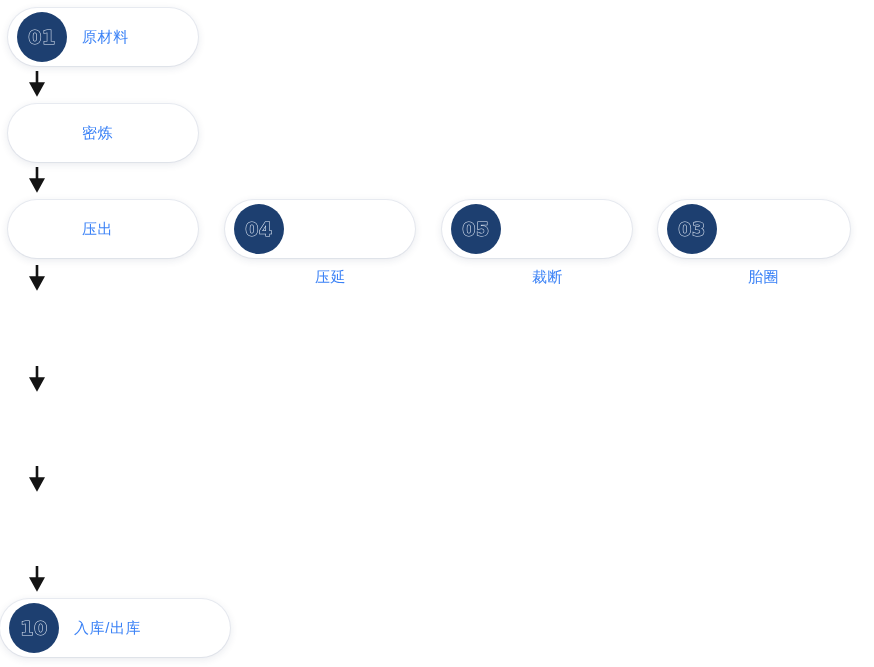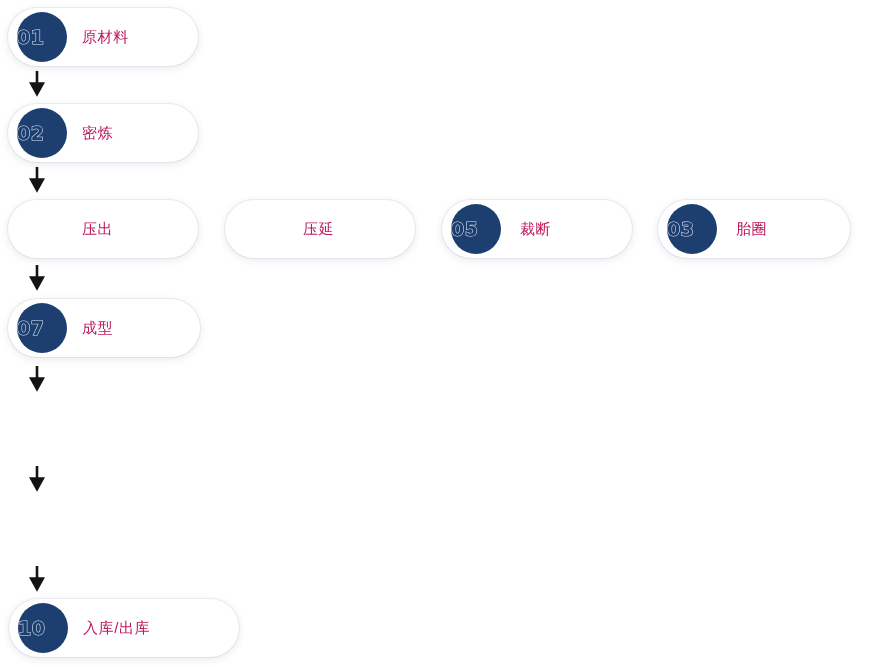--- a/index.html
+++ b/index.html
@@ -38,20 +38,21 @@
     position: absolute;
     left: 9px;
     top: 50%;
     transform: translateY(-50%);
     width: 50px;
     height: 50px;
     border-radius: 50%;
     background: #1d3f70;
     display: flex;
     align-items: center;
+    justify-content: center;
     flex: none;
   }
   .badge-num {
     font-family: "DejaVu Sans", sans-serif;
     font-size: 19px;
     font-weight: 700;
     letter-spacing: 0.5px;
     line-height: 1;
     color: #1d3f70;
     -webkit-text-stroke: 1.1px #dfe7f3;
@@ -60,25 +61,25 @@
     user-select: none;
   }
 
   
   .card-label {
     position: absolute;
     left: 74px;
     top: 50%;
     transform: translateY(-50%);
     font-size: 15px;
-    color: #be185d;
+    color: #3b82f6;
     white-space: nowrap;
     letter-spacing: 0.6px;
   }
-  .card.wide-gap .card-label { left: 78px; }
+  .card.wide-gap .card-label { left: 90px; margin-top: 48px; }
 
   
   .arrow {
     position: absolute;
     width: 16px;
     height: 26px;
   }
   .arrow svg { display: block; }
 </style>
 </head>
@@ -115,48 +116,42 @@
         <path d="M8 0 L8 15 M8 23 L2.2 12.6 L13.8 12.6 Z" fill="#141414" stroke="#141414" stroke-width="2.6" stroke-linecap="butt" stroke-linejoin="miter"></path>
       </svg>
     </div>
     <div class="card" style="left: 8px; top: 8px; width: 190px;">
       <div class="badge">
         <span class="badge-num">01</span>
       </div>
       <span class="card-label">原材料</span>
     </div>
     <div class="card" style="left: 8px; top: 104px; width: 190px;">
-      <div class="badge">
-        <span class="badge-num">02</span>
-      </div>
       <span class="card-label">密炼</span>
     </div>
     <div class="card" style="left: 8px; top: 200px; width: 190px;">
       <span class="card-label">压出</span>
     </div>
     <div class="card wide-gap" style="left: 225px; top: 200px; width: 190px;">
+      <div class="badge">
+        <span class="badge-num">04</span>
+      </div>
       <span class="card-label">压延</span>
     </div>
     <div class="card wide-gap" style="left: 442px; top: 200px; width: 190px; text-decoration: underline;">
       <div class="badge">
         <span class="badge-num">05</span>
       </div>
       <span class="card-label">裁断</span>
     </div>
     <div class="card wide-gap" style="left: 658px; top: 200px; width: 192px;">
       <div class="badge">
         <span class="badge-num">03</span>
       </div>
       <span class="card-label">胎圈</span>
     </div>
-    <div class="card" style="left: 8px; top: 299px; width: 192px;">
-      <div class="badge">
-        <span class="badge-num">07</span>
-      </div>
-      <span class="card-label">成型</span>
-    </div>
-    <div class="card" style="left: 9px; top: 599px; width: 230px; text-decoration: underline;">
+    <div class="card" style="left: 0; top: 599px; width: 230px; text-decoration: underline;">
       <div class="badge">
         <span class="badge-num">10</span>
       </div>
       <span class="card-label">入库/出库</span>
     </div>
   </div>
 
 </body></html>

